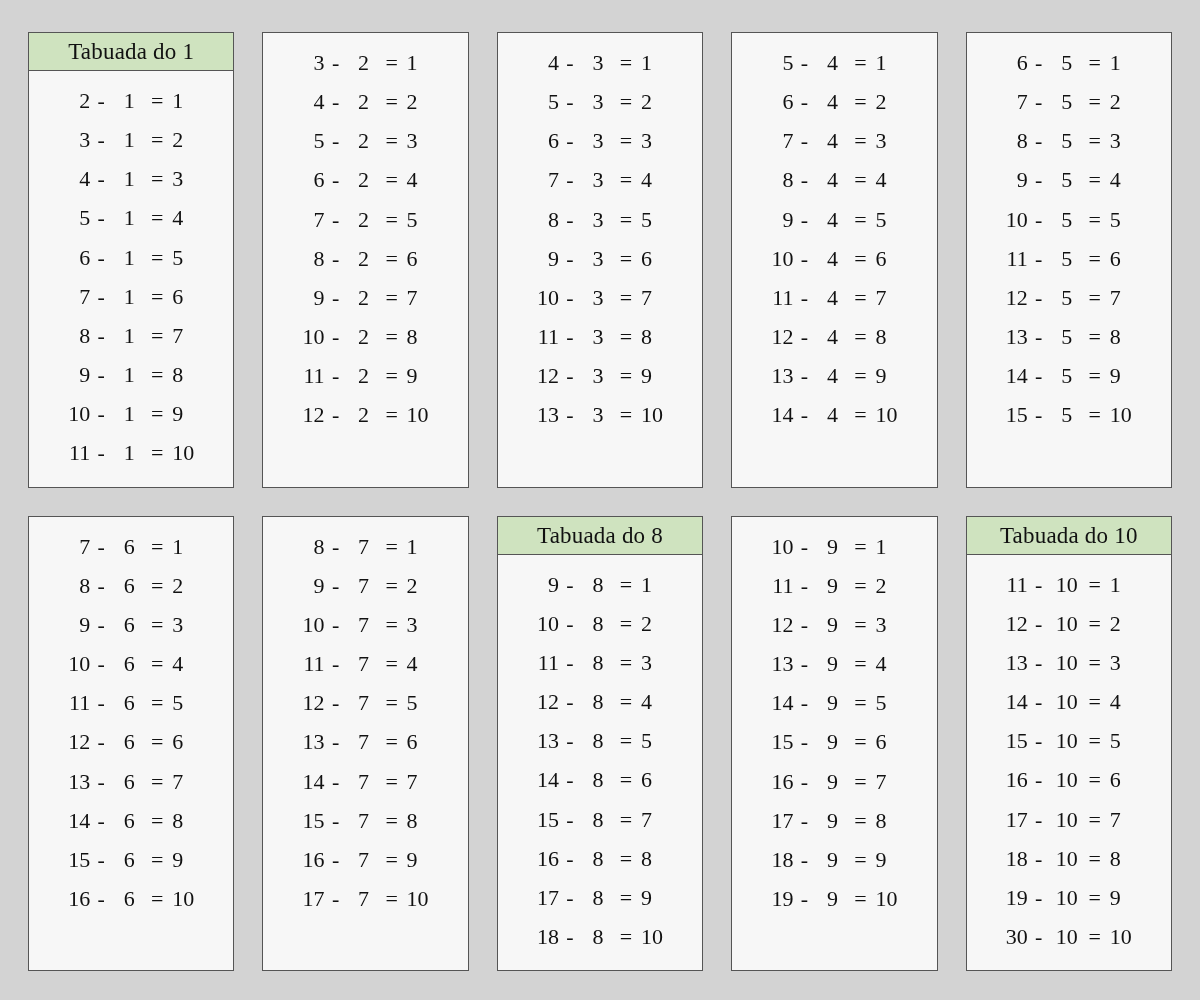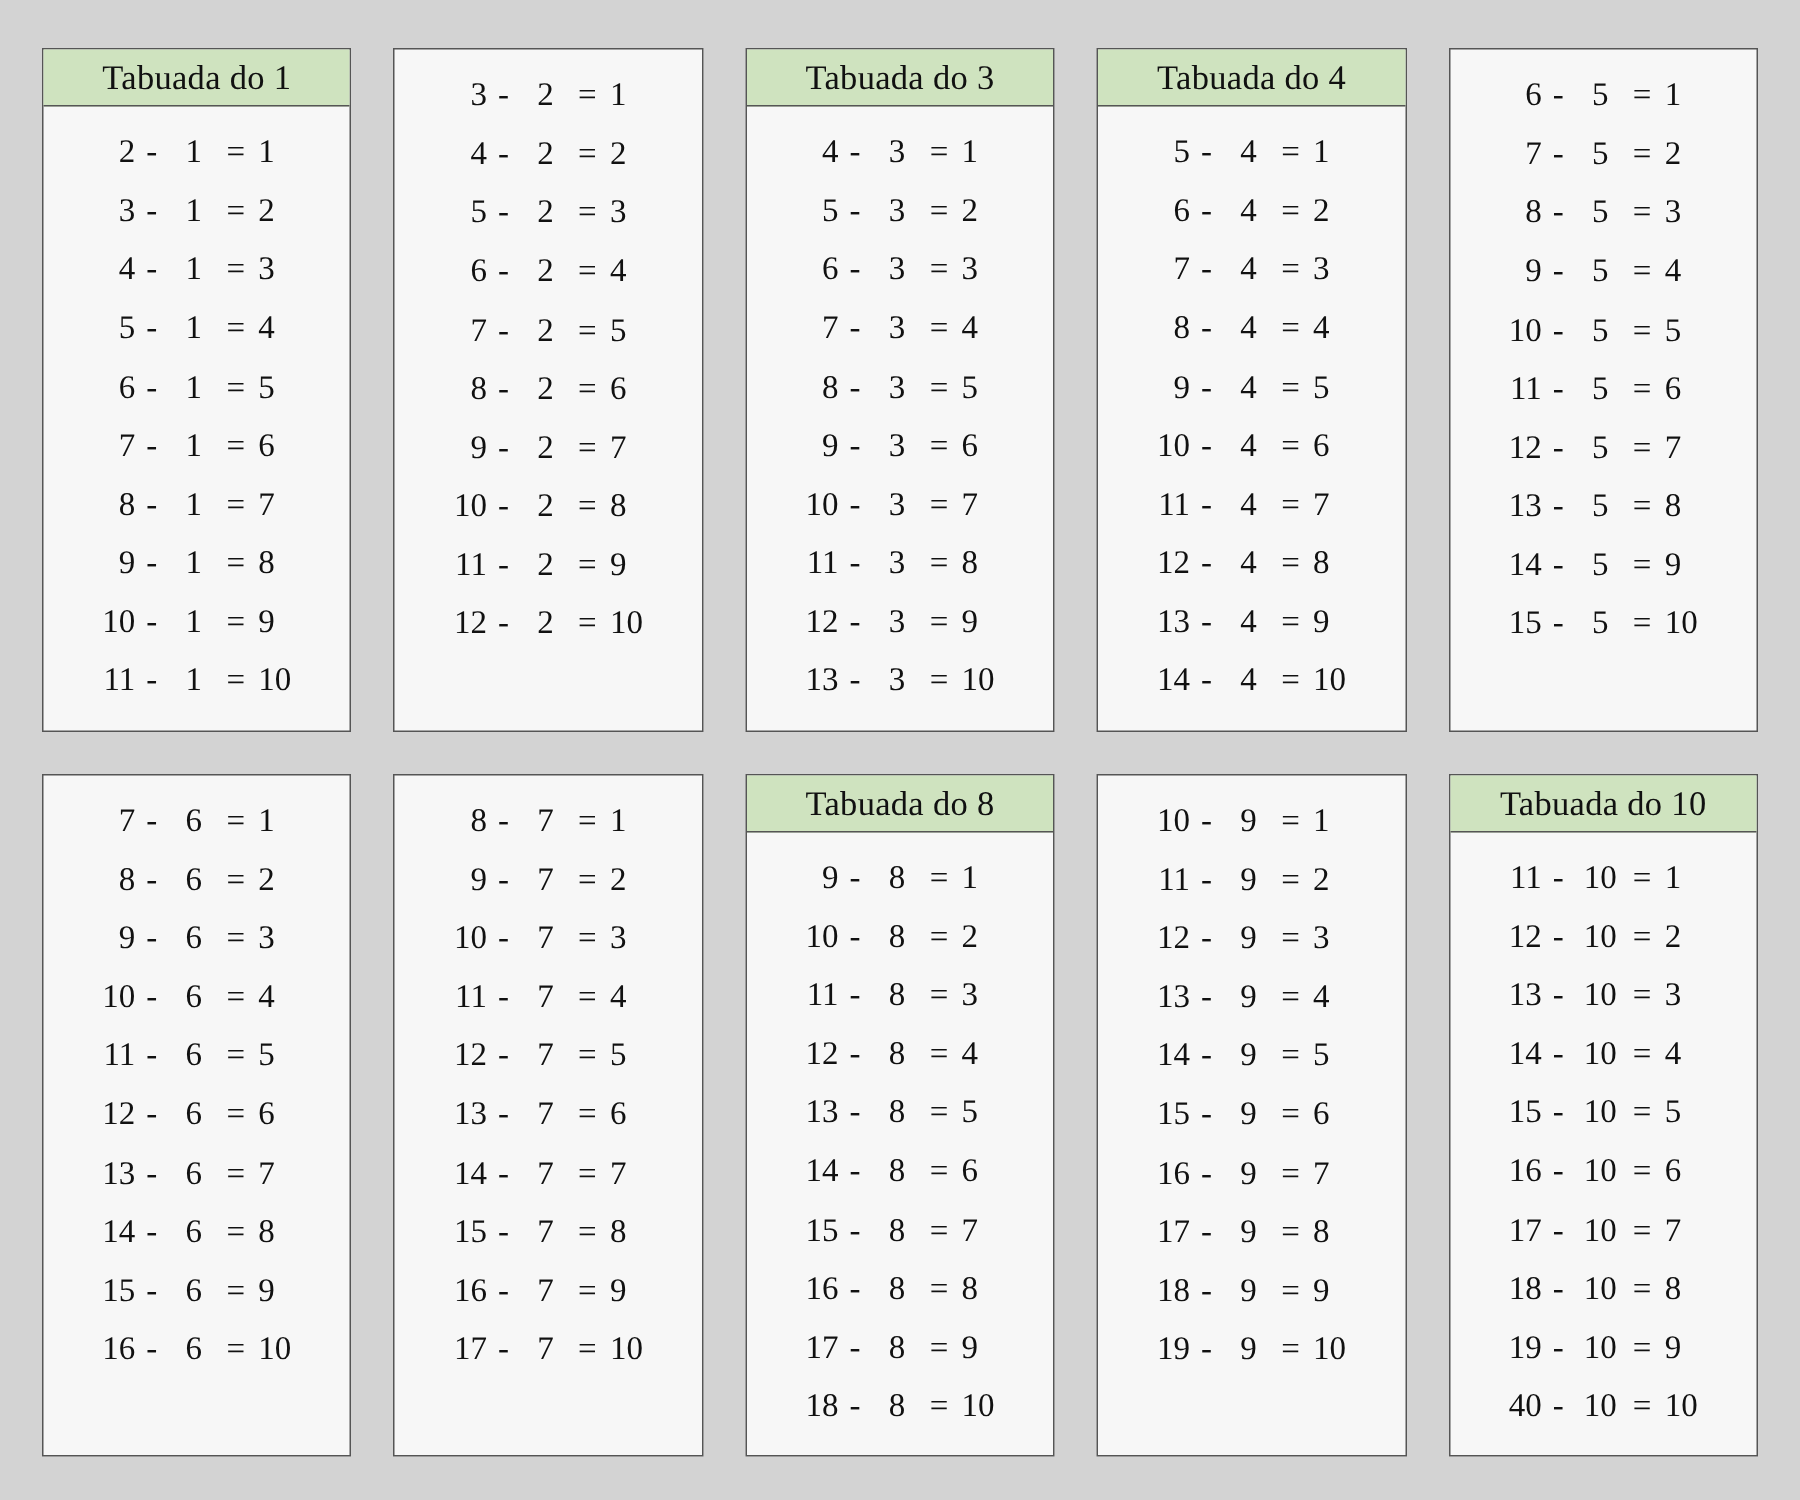--- a/index.html
+++ b/index.html
@@ -204,21 +204,20 @@
           <div class="row">
             <span class="a">12</span>
             <span class="op">-</span>
             <span class="b">2</span>
             <span class="eq">=</span>
             <span class="r">10</span>
           </div>
         </div>
       </div>
       <div class="card">
-        <div class="card-header"><span>Tabuada do</span> <span>3</span></div>
         <div class="card-body">
           <div class="row">
             <span class="a">4</span>
             <span class="op">-</span>
             <span class="b">3</span>
             <span class="eq">=</span>
             <span class="r">1</span>
           </div>
           <div class="row">
             <span class="a">5</span>
@@ -279,21 +278,20 @@
           <div class="row">
             <span class="a">13</span>
             <span class="op">-</span>
             <span class="b">3</span>
             <span class="eq">=</span>
             <span class="r">10</span>
           </div>
         </div>
       </div>
       <div class="card">
-        <div class="card-header"><span>Tabuada do</span> <span>4</span></div>
         <div class="card-body">
           <div class="row">
             <span class="a">5</span>
             <span class="op">-</span>
             <span class="b">4</span>
             <span class="eq">=</span>
             <span class="r">1</span>
           </div>
           <div class="row">
             <span class="a">6</span>
@@ -791,21 +789,21 @@
             <span class="r">8</span>
           </div>
           <div class="row">
             <span class="a">19</span>
             <span class="op">-</span>
             <span class="b">10</span>
             <span class="eq">=</span>
             <span class="r">9</span>
           </div>
           <div class="row">
-            <span class="a">40</span>
+            <span class="a">30</span>
             <span class="op">-</span>
             <span class="b">10</span>
             <span class="eq">=</span>
             <span class="r">10</span>
           </div>
         </div>
       </div>
     </div>
 </div>
 

